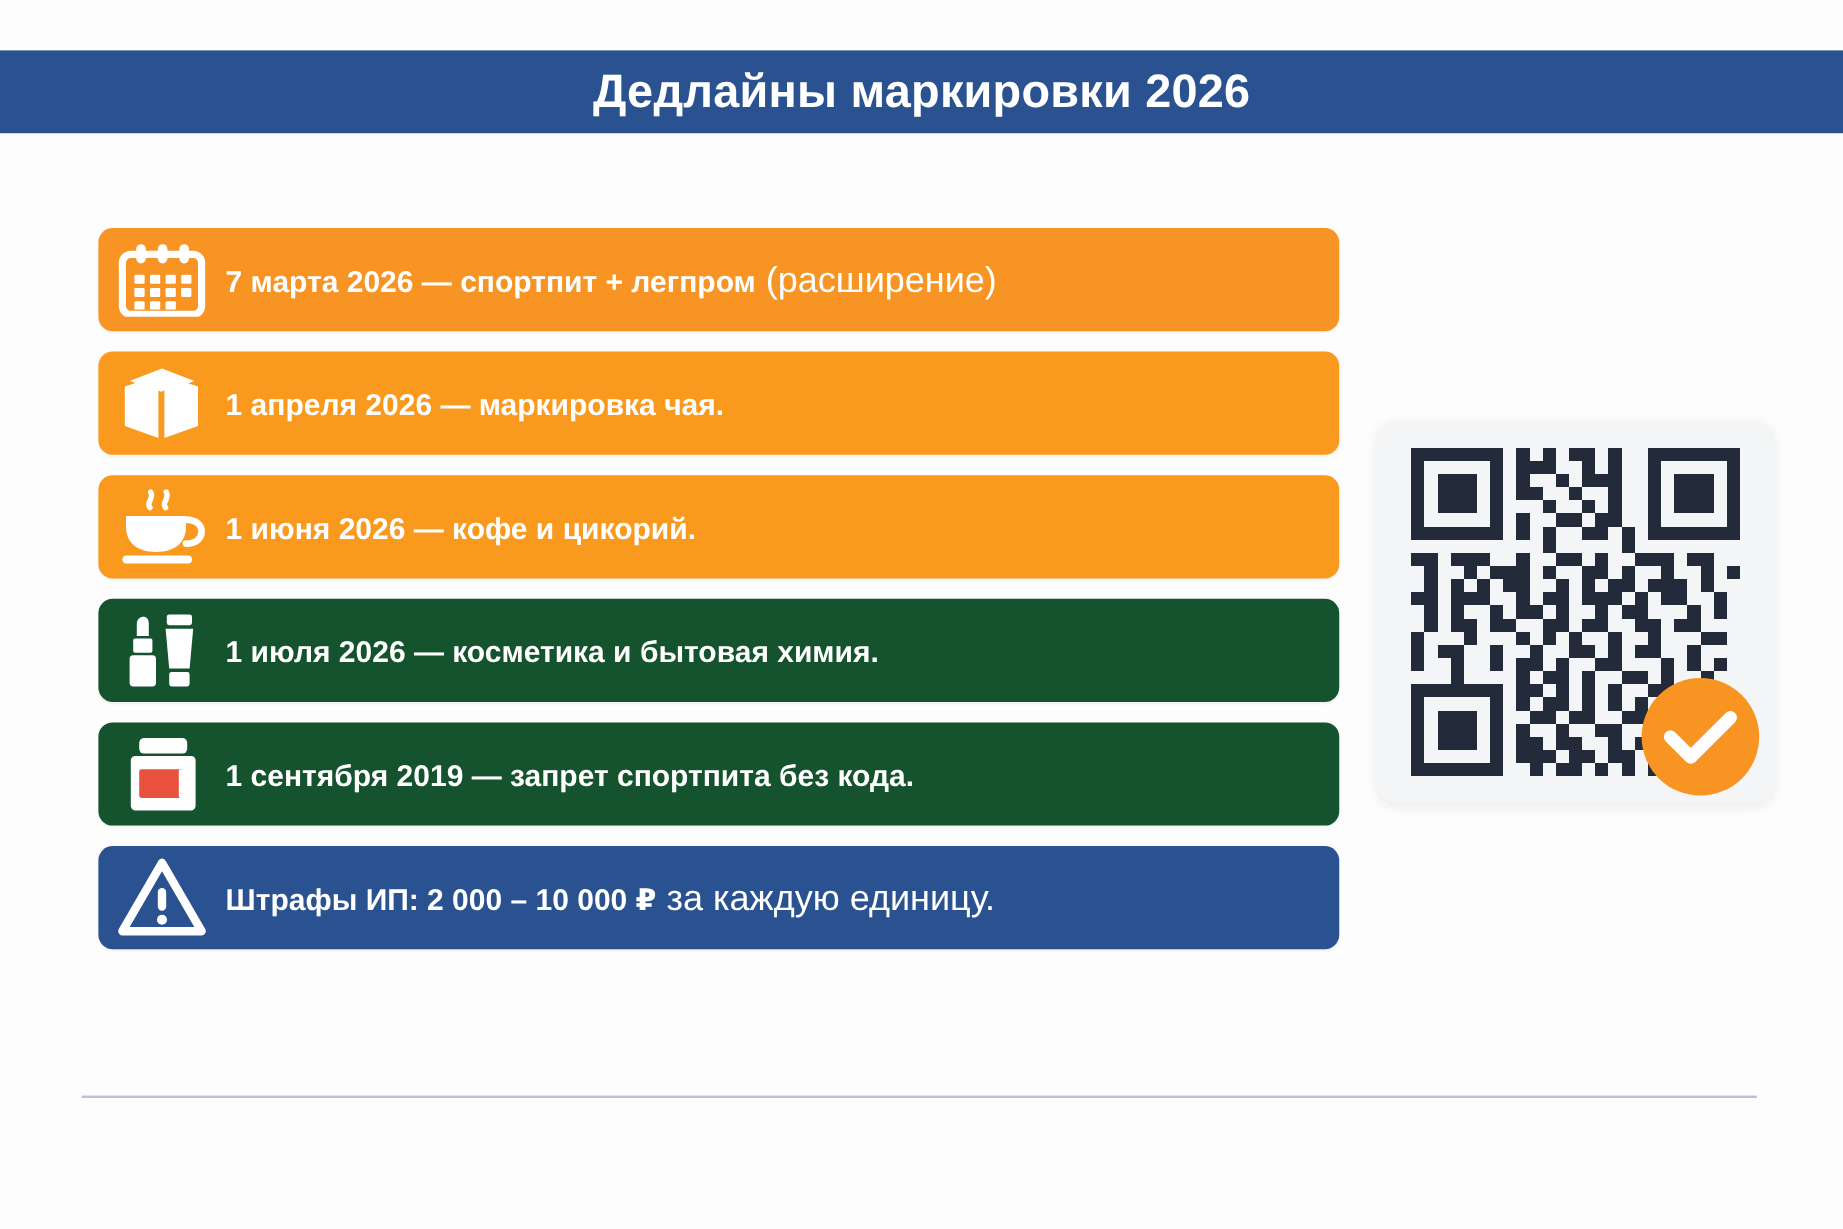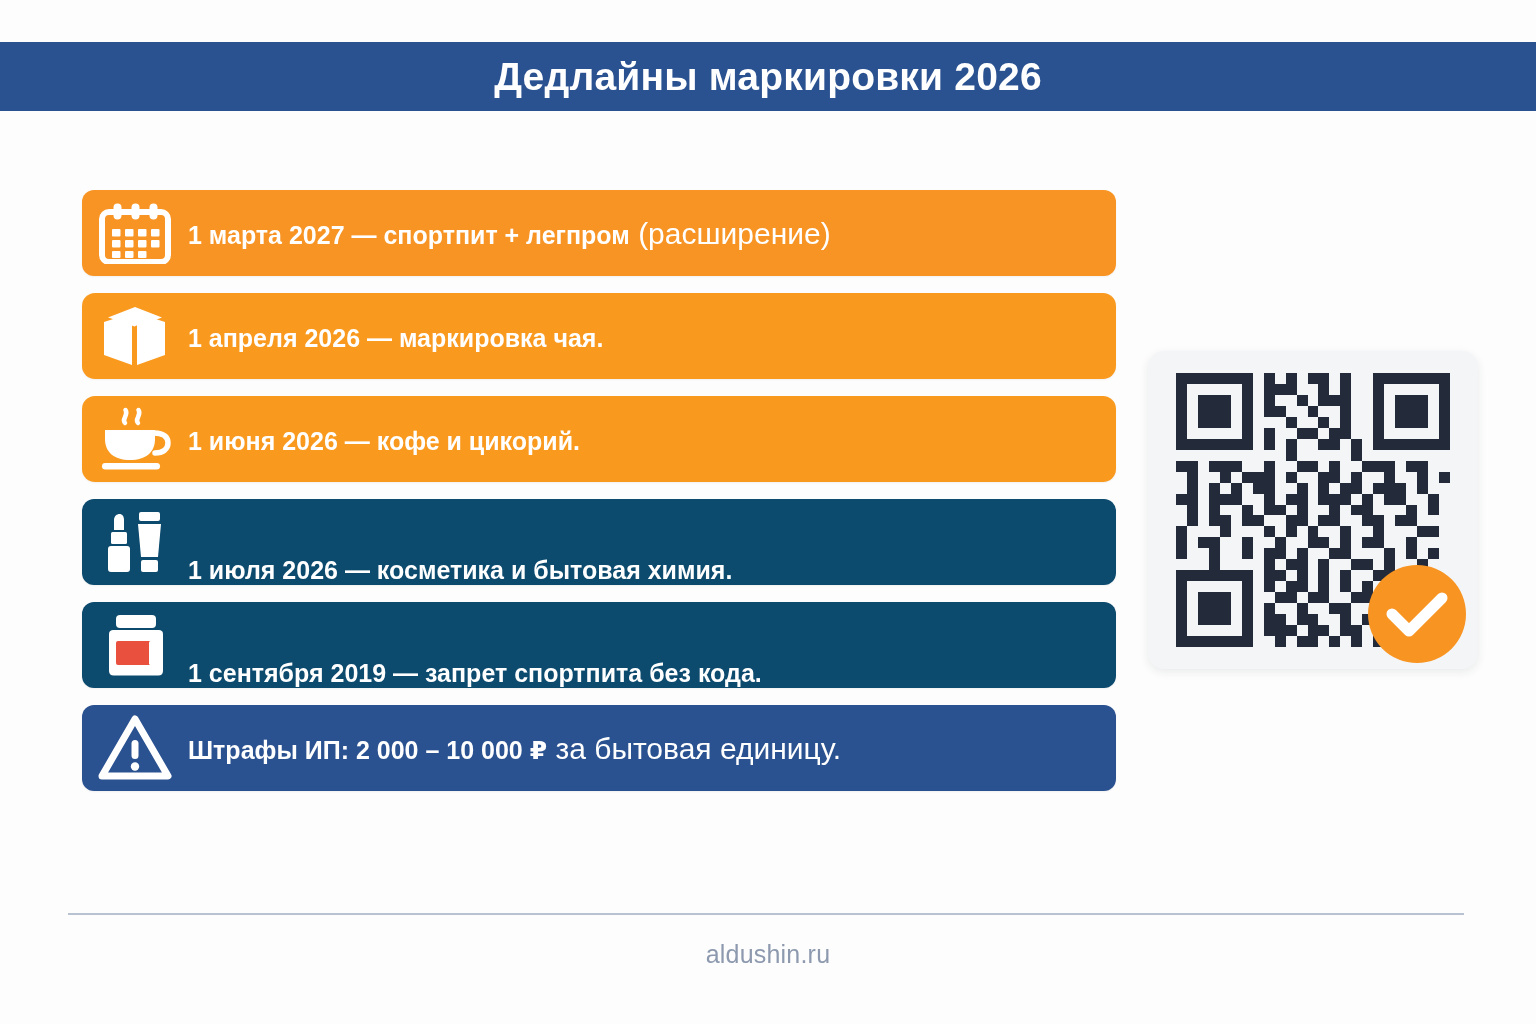--- a/index.html
+++ b/index.html
@@ -50,22 +50,22 @@
   .row {
     position: relative;
     height: 86px;
     border-radius: 12px;
     margin-bottom: 17px;
     display: flex;
     align-items: center;
     box-shadow: 0 1px 2px rgba(0,0,0,0.05);
   }
   .row.orange  { background: #f79423; }
-  .row.orange2 { background: #f99a1f; border-radius: 13px; }
-  .row.red     { background: #0c4a6e; align-items: flex-end; }
+  .row.orange2 { background: #f99a1f; }
+  .row.red     { background: #14532d; }
   .row.navy    { background: #2a5190; }
 
   .row-icon {
     width: 106px;
     min-width: 106px;
     height: 86px;
     display: flex;
     align-items: center;
     justify-content: center;
   }
@@ -164,21 +164,21 @@
             <rect x="14" y="38" width="8.5" height="7.5" rx="1"></rect>
             <rect x="27" y="38" width="8.5" height="7.5" rx="1"></rect>
             <rect x="40" y="38" width="8.5" height="7.5" rx="1"></rect>
             <rect x="53" y="38" width="8.5" height="7.5" rx="1"></rect>
             <rect x="14" y="49" width="8.5" height="7" rx="1"></rect>
             <rect x="27" y="49" width="8.5" height="7" rx="1"></rect>
             <rect x="40" y="49" width="8.5" height="7" rx="1"></rect>
           </g>
         </svg>
       </div>
-      <div class="row-text"><span class="strong">1 марта 2027 — спортпит + легпром</span><span class="light"> (расширение)</span></div>
+      <div class="row-text"><span class="strong">7 марта 2026 — спортпит + легпром</span><span class="light"> (расширение)</span></div>
     </div>
 
     <div class="row orange2">
       <div class="row-icon">
         <svg width="74" height="66" viewBox="0 0 74 66" fill="#fff">
           <path d="M6 19 L34 10 L34 62 L6 52 Z"></path>
           <path d="M39 10 L67 19 L67 52 L39 62 Z"></path>
           <path d="M10 14.5 L37 4 L64 14.5 L52 19 L48 17.5 L48 24 L42 21 L36.5 23.5 L23 18.5 Z"></path>
           <path d="M40 20 L45 18 L45 26 L42.5 24.3 L40 26 Z"></path>
         </svg>
@@ -230,21 +230,21 @@
     </div>
 
     <div class="row navy">
       <div class="row-icon">
         <svg width="74" height="66" viewBox="0 0 74 66" fill="none">
           <path d="M37 4 L70 61 L4 61 Z" stroke="#fff" stroke-width="7" stroke-linejoin="round" fill="none"></path>
           <rect x="33.5" y="25" width="7" height="19" rx="3.5" fill="#fff"></rect>
           <circle cx="37" cy="51.5" r="4.2" fill="#fff"></circle>
         </svg>
       </div>
-      <div class="row-text"><span class="strong">Штрафы ИП: 2 000 – 10 000 ₽</span><span class="light"> за бытовая единицу.</span></div>
+      <div class="row-text"><span class="strong">Штрафы ИП: 2 000 – 10 000 ₽</span><span class="light"> за каждую единицу.</span></div>
     </div>
 
   </div>
 
   <div class="qr-card">
     <div class="qr-inner">
       <svg viewBox="0 0 25 25" shape-rendering="crispEdges">
         <rect width="25" height="25" fill="#f4f5f7"></rect>
         <g fill="#232b3a">
 
@@ -392,15 +392,14 @@
       </svg>
     </div>
     <div class="qr-check">
       <svg width="62" height="48" viewBox="0 0 62 48" fill="none">
         <path d="M6 24 L23 41 L56 8" stroke="#ffffff" stroke-width="11" stroke-linecap="round" stroke-linejoin="round"></path>
       </svg>
     </div>
   </div>
 
   <div class="footer-rule"></div>
-  <div class="footer-text">aldushin.ru</div>
 
 </div>
 
 </body></html>

